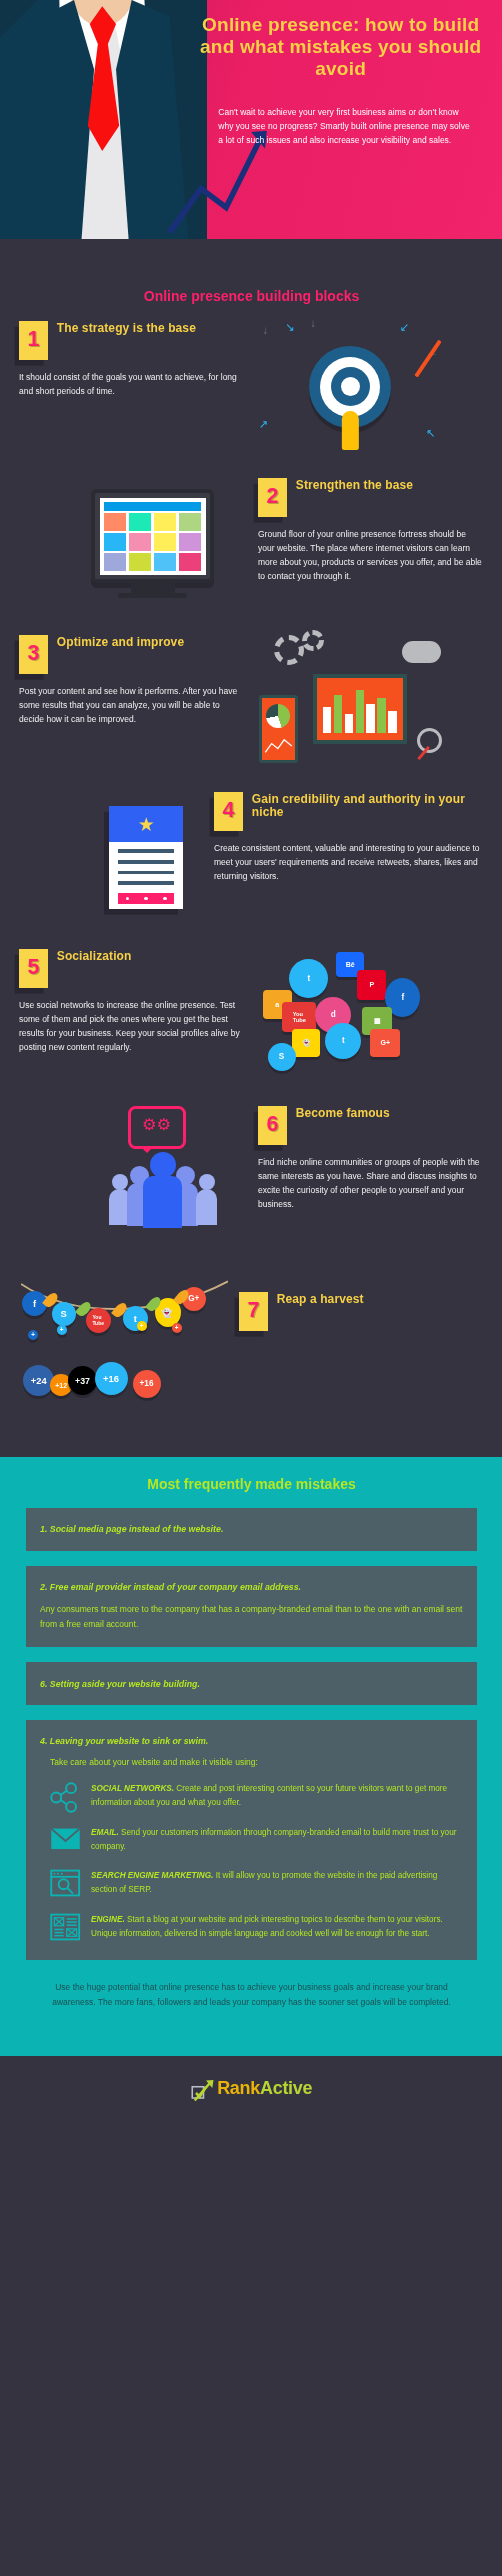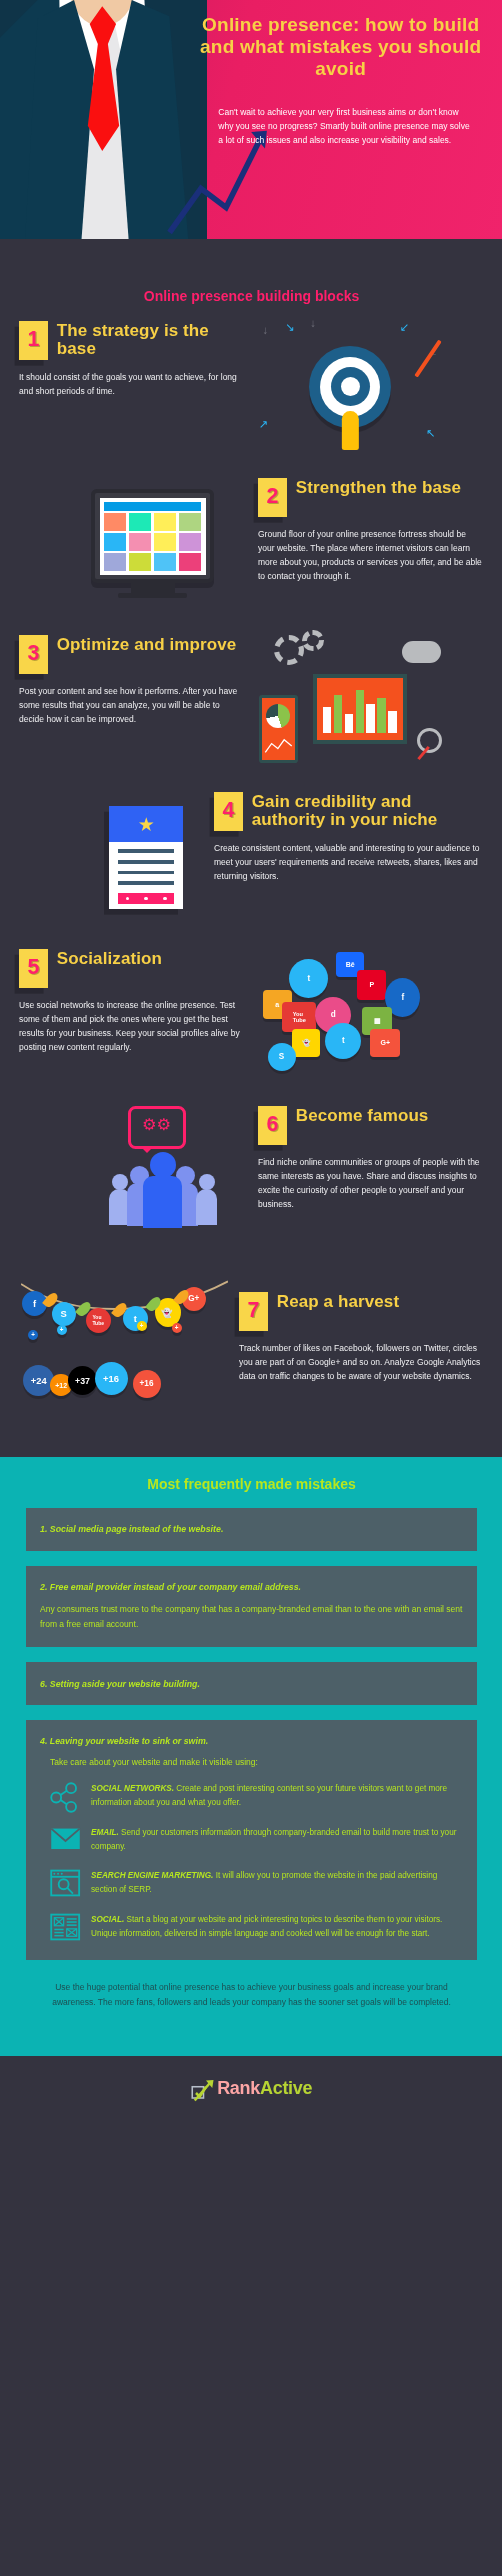--- a/index.html
+++ b/index.html
@@ -40,21 +40,21 @@
   .step-art  { width:188px; height:132px; position:relative; display:flex;
                align-items:center; justify-content:center; }
   .step-head { display:flex; align-items:flex-start; gap:8.8px; }
   .numbox {
     width:29px; height:39px; background:#f9d649; flex:0 0 29px;
     box-shadow: -4.4px 5.7px 0 rgba(0,0,0,.22);
     display:flex; align-items:center; justify-content:center;
   }
   .numbox span { color:#ff1f6b; font-size:21.4px; font-weight:bold; line-height:1;
                  text-shadow:1.3px 1.3px 0 rgba(0,0,0,.25); }
-  .step-title { color:#f7d046; font-size:17px; font-weight:bold; line-height:1.08;
+  .step-title { color:#f7d046; font-size:12px; font-weight:bold; line-height:1.08;
                 padding-top:1.3px; letter-spacing:0.1px; }
   .step-body { color:#f2f2f4; font-size:8.5px; line-height:1.68; margin-top:10px; }
 
   
   .target-art, .monitor-art, .analytics-art, .doc-art,
   .social-art, .people-art, .garland-art { position:relative; }
 
   
   .tgt { width:82px; height:82px; border-radius:50%; background:#1d5f8a;
          display:flex; align-items:center; justify-content:center;
@@ -134,21 +134,21 @@
   .sub-txt { color:#b7e71f; font-size:8.2px; line-height:1.72; }
   .sub-txt b { font-style:italic; }
 
   
   .conclusion { background:#0bb3b3; padding:5px 34px 25px 34px; text-align:center;
                 color:#1d4f52; font-size:8.5px; line-height:1.75; }
   .footer { background:#34333f; padding:21.4px 0 19px 0; display:flex;
             align-items:center; justify-content:center; gap:5px; }
   .logo-mark { width:21.4px; height:21.4px; position:relative; }
   .logo-text { font-size:18px; font-weight:bold; letter-spacing:-0.3px; }
-  .logo-rank { color:#fca5a5; }
+  .logo-rank { color:#eab308; }
   .logo-active { color:#b7d433;text-align:center; }
 </style>
 </head>
 <body>
 
 <div class="page">
 
   <div class="header">
     <svg class="suit" viewBox="0 0 330 380" preserveAspectRatio="none">
       <rect x="0" y="0" width="330" height="380" fill="#0f3448"></rect>
@@ -369,21 +369,20 @@
 
     <div class="step" style="min-height:188px">
       <div class="step-row rev" style="align-items:flex-start">
         <div class="step-text" style="width:245px;padding-top:29px">
           <div class="step-head">
             <div class="numbox">
               <span>7</span>
             </div>
             <div class="step-title">Reap a harvest</div>
           </div>
-          <div class="step-body">Track number of likes on Facebook, followers on Twitter, circles you are part of on Google+ and so on. Analyze Google Analytics data on traffic changes to be aware of your website dynamics.</div>
         </div>
         <div class="step-art garland-art" style="width:207px;height:176px">
           <svg style="position:absolute;left:0;top:17.6px;width:207px;height:38px" viewBox="0 0 330 60" width="207" height="38">
             <path d="M0 6 C80 60, 220 60, 330 2" stroke="#c9ae84" stroke-width="3" fill="none"></path>
           </svg>
           <div class="gcircle" style="left:1.3px;top:28px;width:25px;height:25px;background:#1769c7">f</div>
           <div class="gcircle" style="left:31px;top:39px;width:24px;height:24px;background:#29b6f6">S</div>
           <div class="gcircle" style="left:65px;top:45px;width:25px;height:25px;background:#e53935;font-size:5px">You<br>Tube</div>
           <div class="gcircle" style="left:102px;top:43px;width:25px;height:25px;background:#29b6f6">t</div>
           <div class="gcircle" style="left:134px;top:35px;width:26px;height:29px;background:#ffd600">👻</div>
@@ -486,21 +485,21 @@
             <line x1="27" y1="9" x2="43" y2="9" stroke="#0bb3b3" stroke-width="2.5"></line>
             <line x1="27" y1="14" x2="43" y2="14" stroke="#0bb3b3" stroke-width="2.5"></line>
             <line x1="27" y1="19" x2="43" y2="19" stroke="#0bb3b3" stroke-width="2.5"></line>
             <rect x="27" y="25" width="16" height="12" stroke="#0bb3b3" stroke-width="2" fill="none"></rect>
             <path d="M27 25 L43 37 M43 25 L27 37" stroke="#0bb3b3" stroke-width="2"></path>
             <line x1="7" y1="26" x2="22" y2="26" stroke="#0bb3b3" stroke-width="2.5"></line>
             <line x1="7" y1="31" x2="22" y2="31" stroke="#0bb3b3" stroke-width="2.5"></line>
             <line x1="7" y1="36" x2="22" y2="36" stroke="#0bb3b3" stroke-width="2.5"></line>
           </svg>
         </div>
-        <div class="sub-txt"><b>SOCIAL.</b><span> Start a blog at your website and pick interesting topics to describe them to your visitors. Unique information, delivered in simple language and cooked well will be enough for the start.</span></div>
+        <div class="sub-txt"><b>ENGINE.</b><span> Start a blog at your website and pick interesting topics to describe them to your visitors. Unique information, delivered in simple language and cooked well will be enough for the start.</span></div>
       </div>
     </div>
 
     <div class="conclusion">Use the huge potential that online presence has to achieve your business goals and increase your brand awareness. The more fans, followers and leads your company has the sooner set goals will be completed.</div>
   </div>
 
   <div class="footer">
     <div class="logo-mark">
       <svg viewBox="0 0 40 40" width="25" height="25">
         <rect x="2" y="14" width="18" height="18" stroke="#b6bec9" stroke-width="2.5" fill="none"></rect>

